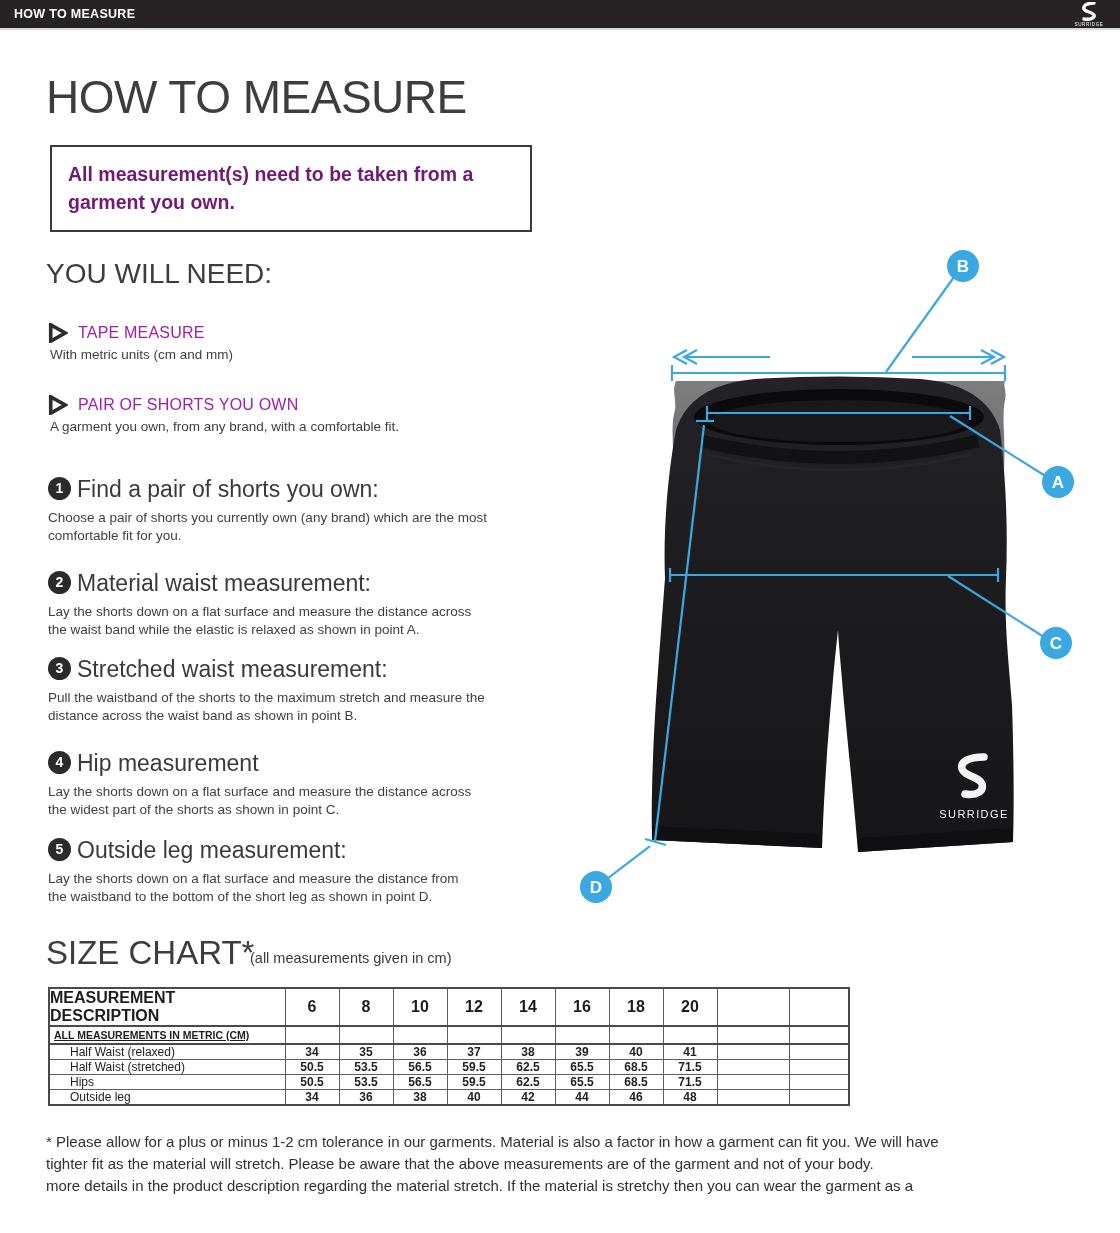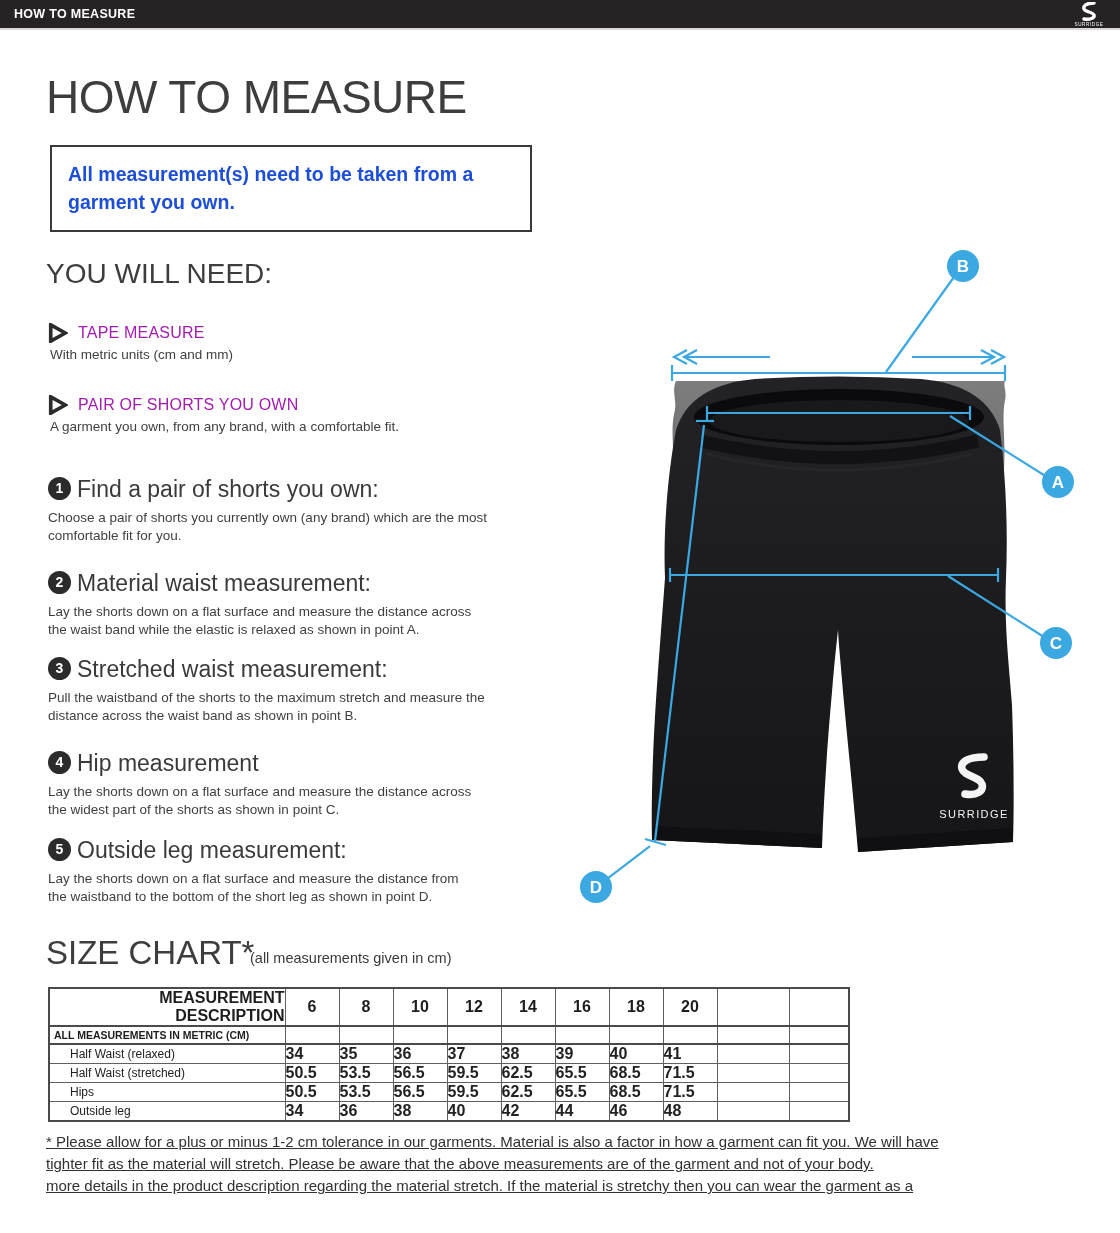--- a/index.html
+++ b/index.html
@@ -14,21 +14,21 @@
   .topbar-logo{position:absolute;right:14px;top:2px;width:34px;height:26px;}
 
   
   .h1{position:absolute;left:46px;top:70px;font-size:46px;color:#3d3d3d;letter-spacing:-0.5px;}
   .h2{position:absolute;font-size:28px;color:#3d3d3d;}
   .h2.sizechart{font-size:33px;top:934px;left:46px;}
   .sizechart-note{position:absolute;left:250px;top:950px;font-size:14.5px;color:#3a3a3a;}
 
   
   .notice{position:absolute;left:50px;top:145px;width:446px;border:2px solid #3a3a3a;
-          padding:13px 16px;font-size:19.5px;font-weight:bold;line-height:1.45;color:#1d4ed8;}
+          padding:13px 16px;font-size:19.5px;font-weight:bold;line-height:1.45;color:#701a75;}
 
   
   .need-item{position:absolute;left:48px;width:500px;}
   .need-item .tri{position:absolute;left:0;top:3px;width:20px;height:20px;}
   .need-label{position:absolute;left:30px;top:4px;font-size:16px;color:#a21caf;letter-spacing:.2px;}
   .need-note{position:absolute;left:2px;top:27px;font-size:13.5px;color:#3f3f3f;}
 
   
   .step{position:absolute;left:48px;width:500px;}
   .step-badge{position:absolute;left:0;top:0;width:23px;height:23px;border-radius:50%;
@@ -36,30 +36,30 @@
               line-height:23px;}
   .step-title{position:absolute;left:29px;top:-1px;font-size:23px;color:#3a3a3a;}
   .step-line{position:absolute;left:0;font-size:13.5px;color:#3f3f3f;white-space:nowrap;}
   .step-line.l1{top:33px;} .step-line.l2{top:51px;text-align:right;}
 
   
   table.sizechart{position:absolute;left:48px;top:987px;border-collapse:collapse;
                   table-layout:fixed;width:800px;border:2px solid #4a4a4a;}
   table.sizechart th, table.sizechart td{border:1px solid #5f5f5f;padding:0 0 0 0;overflow:hidden;}
   table.sizechart th{height:29px;font-size:16px;color:#1d1d1d;border-bottom:2px solid #4a4a4a;}
-  th.desc{ text-align:right;padding-left:5px;margin-left:44px;}
+  th.desc{ text-align:left;padding-left:5px;margin-left:44px;}
   tr.metric td{height:16px;font-size:10.5px;font-weight:bold;color:#1d1d1d;
-               border-bottom:2px solid #4a4a4a;padding-left:4px;}
+               border-bottom:2px solid #4a4a4a;padding-left:4px;text-decoration:underline;}
   tr.datarow td{height:14px;font-size:12px;color:#222;}
   tr.datarow td.lbl{text-align:left;padding-left:20px;}
-  tr.datarow td.val{font-weight:bold;font-size:16px;}
+  tr.datarow td.val{text-align:center;font-weight:bold;font-size:12px;}
 
   
   .footnote{position:absolute;left:46px;top:1131px;width:1050px;font-size:15px;
-            line-height:22px;color:#313131;text-decoration:underline;}
+            line-height:22px;color:#313131;}
 
   .diagram{position:absolute;left:540px;top:240px;width:580px;height:700px;}
 </style>
 </head>
 <body>
 
 <div id="page">
 
   <div class="topbar">
     <div class="topbar-title">HOW TO MEASURE</div>

